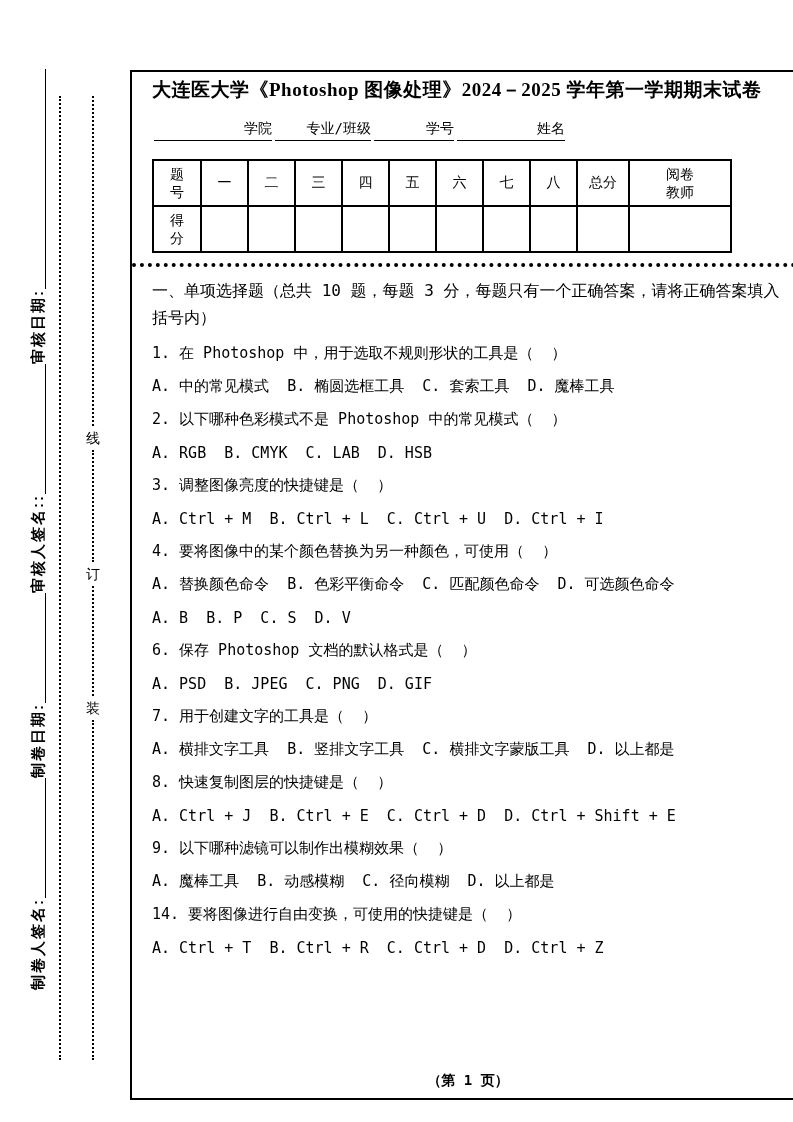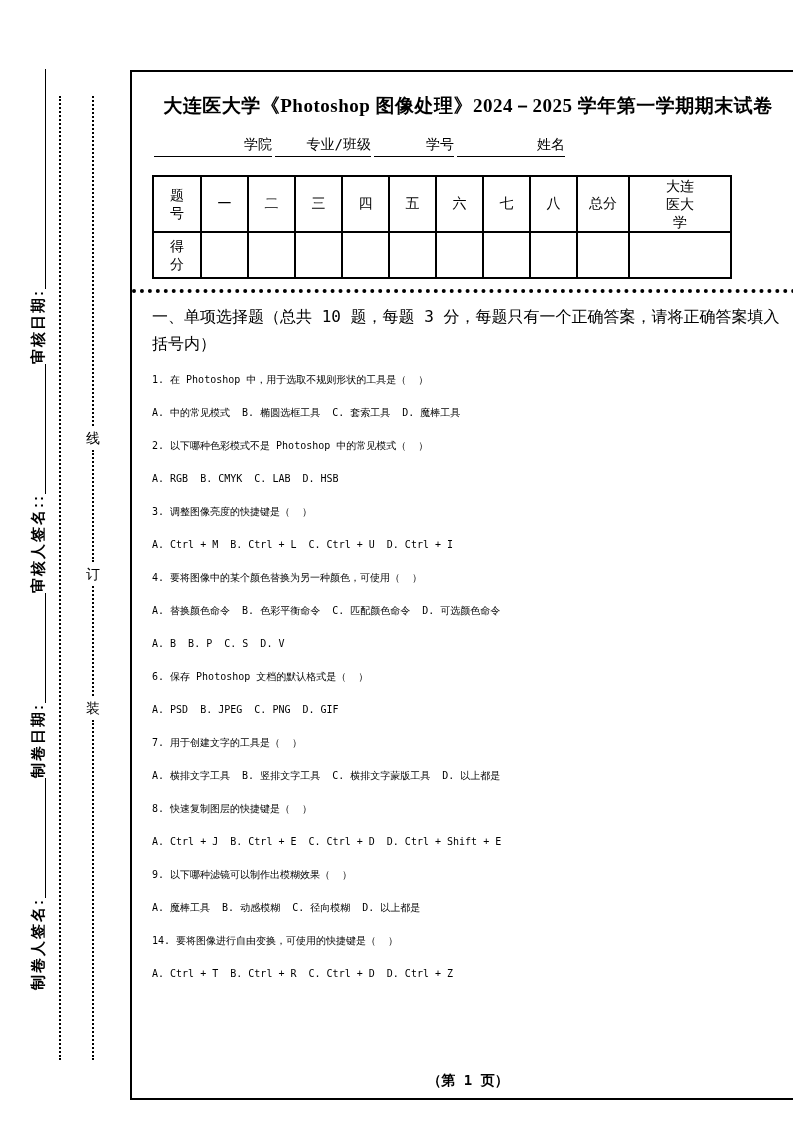--- a/index.html
+++ b/index.html
@@ -18,39 +18,39 @@
   
   .bind-left{position:absolute;left:59px;top:96px;height:964px;width:0;border-left:2.5px dotted #000;}
   .bind-right{position:absolute;left:85px;top:96px;height:964px;width:16px;display:flex;flex-direction:column;align-items:center;}
   .dot-seg{width:0;border-left:2.5px dotted #000;flex:0 0 auto;}
   .seg1{height:330px;} .seg2{height:112px;} .seg3{height:110px;} .seg4{flex:1 1 auto;}
   .bind-char{font-size:14px;line-height:1;padding:5px 0;}
 
   
   .main{position:absolute;left:130px;top:70px;width:632px;height:1026px;border:2px solid #000;
         background:#fff;padding:0 20px;font-family:"DejaVu Sans Mono",monospace;position:absolute;}
-  .title{margin-top:16px;text-align:center;font-family:"Liberation Serif",serif;font-weight:bold;
+  .title{text-align:left;font-family:"Liberation Serif",serif;font-weight:bold;
          font-size:19px;line-height:36px;letter-spacing:0.5px;}
   .info-line{margin-top:12px;display:flex;align-items:flex-end;font-size:14px;padding-left:2px;}
   .info-field{display:flex;align-items:flex-end;margin-right:3px;flex-direction:column;}
   .u{display:inline-block;height:2px;border-bottom:1.6px solid #000;margin-bottom:2px;}
   .u1{width:118px;} .u2{width:96px;} .u3{width:80px;} .u4{width:108px;}
 
   .score-table{margin-top:16px;border-collapse:collapse;table-layout:fixed;width:578px;
                font-size:14px;text-align:center;}
   .score-table td{border:2px solid #000;height:44px;padding:0;vertical-align:middle;}
   .stack{display:block;margin:0 auto;word-break:break-all;line-height:18px;}
   .stack1{width:16px;}
   .stack2{width:32px;}
 
   .dotted-sep{margin:10px -20px 0;height:0;border-top:4px dotted #000;}
 
   .section-heading{margin-top:10px;font-size:16px;line-height:27px;white-space:pre-wrap;}
   .questions{margin-top:6px;}
-  .q-line{height:33px;display:flex;align-items:center;font-size:10px;white-space:pre;}
+  .q-line{height:33px;display:flex;align-items:center;font-size:15px;white-space:pre;}
 
   .footer{position:absolute;left:0;right:0;bottom:8px;text-align:center;font-size:14px;font-weight:bold;}
 </style>
 </head>
 <body>
 
 <div class="page">
 
   <div class="side-strip">
     <div class="side-rot">
@@ -115,21 +115,21 @@
           <td>一</td>
           <td>二</td>
           <td>三</td>
           <td>四</td>
           <td>五</td>
           <td>六</td>
           <td>七</td>
           <td>八</td>
           <td>总分</td>
           <td>
-              <span class="stack stack2">大连医大学</span>
+              <span class="stack stack2">阅卷教师</span>
             </td>
         </tr>
         <tr>
           <td>
               <span class="stack stack1">得分</span>
             </td>
           <td></td>
           <td></td>
           <td></td>
           <td></td>

